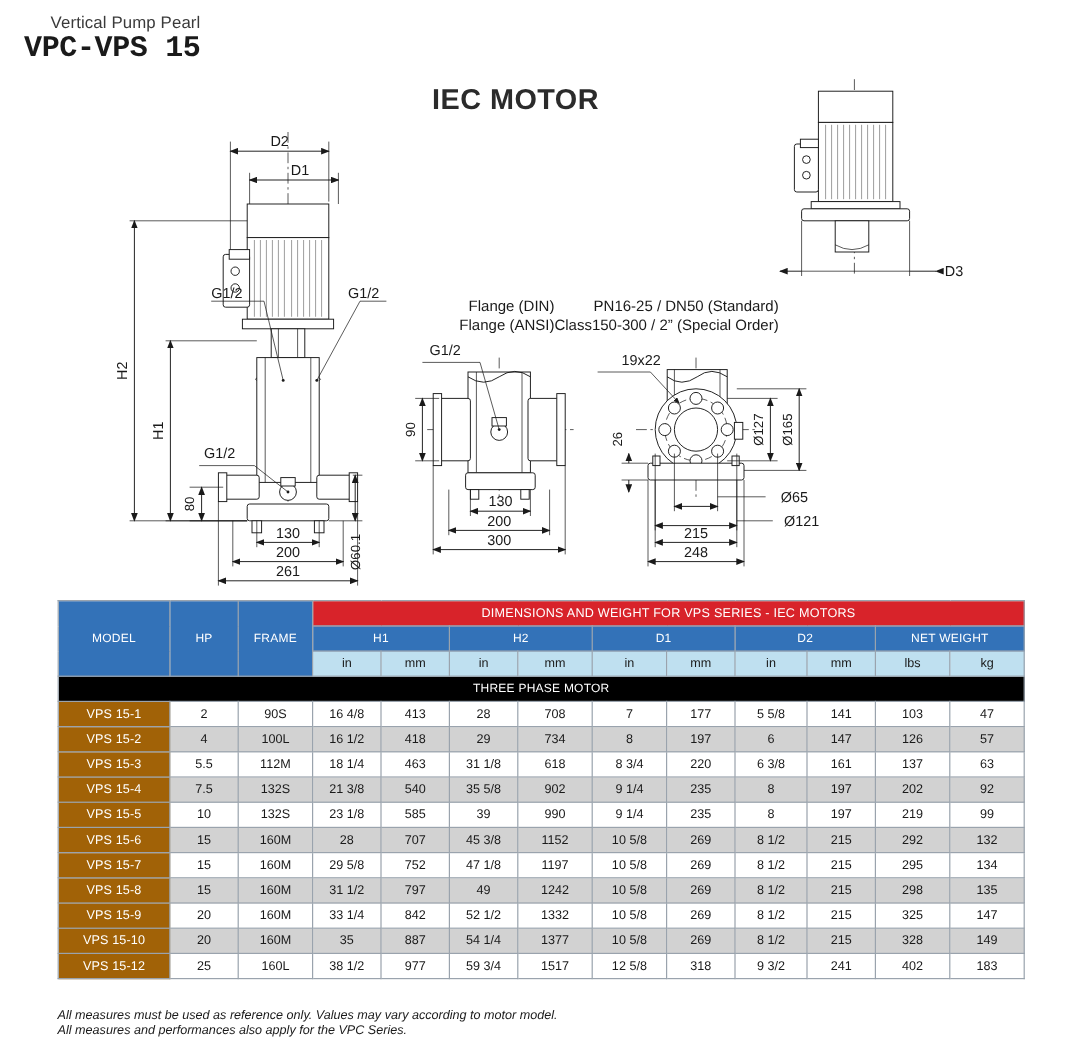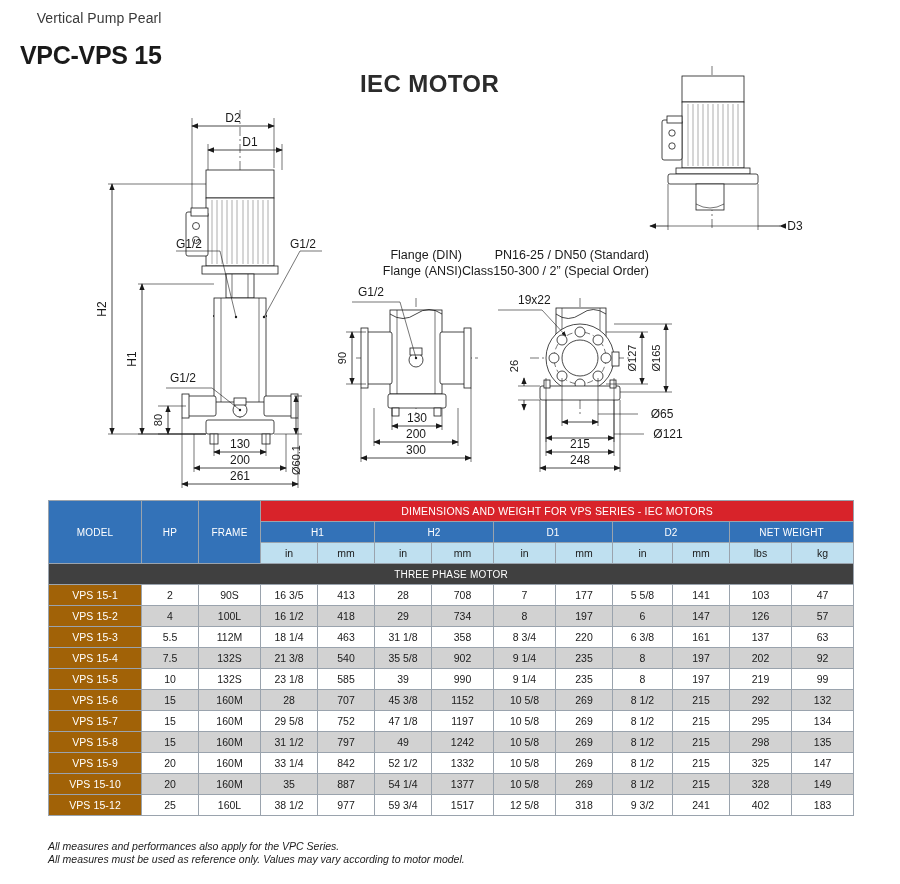--- a/index.html
+++ b/index.html
@@ -24,21 +24,22 @@
     letter-spacing: .1px;
     line-height: 16px;
     text-align: right;
   }
   #header .maintitle {
     font-size: 25px;
     font-weight: bold;
     color: #1a1a1a;
     letter-spacing: -.3px;
     line-height: 28px;
-    margin-top: 15px;
+    margin-top: 1px;
+    font-family: Liberation Mono, monospace;
   }
 
   
   #drawings {
     position: absolute;
     left: 0; top: 58px;
     width: 738px; height: 435px;
   }
   #drawings svg { display: block; }
 
@@ -93,21 +94,21 @@
     font-size: 10.5px;
     letter-spacing: .2px;
     margin-top: 44px;
   }
   .hd-light {
     background: #bfe0f0;
     color: #1a1a1a;
     font-size: 10.5px;
   }
   .band {
-    background: #404040;
+    background: #000000;
     color: #ffffff;
     font-weight: bold;
     font-size: 10px;
     letter-spacing: .2px;
   }
   .model-cell {
     background: #d8232a;
     color: #ffffff;
     font-weight: bold;
     font-size: 10.5px;
@@ -494,21 +495,21 @@
   <tr>
     <td class="band" colspan="13">THREE PHASE MOTOR</td>
   </tr>
 
   </tbody>
     <tbody id="table-body">
       <tr class="row-white">
         <td class="model-cell">VPS 15-1</td>
         <td>2</td>
         <td>90S</td>
-        <td>16 3/5</td>
+        <td>16 4/8</td>
         <td>413</td>
         <td>28</td>
         <td>708</td>
         <td>7</td>
         <td>177</td>
         <td>5 5/8</td>
         <td>141</td>
         <td>103</td>
         <td>47</td>
       </tr>
@@ -527,21 +528,21 @@
         <td>126</td>
         <td>57</td>
       </tr>
       <tr class="row-white">
         <td class="model-cell">VPS 15-3</td>
         <td>5.5</td>
         <td>112M</td>
         <td>18 1/4</td>
         <td>463</td>
         <td>31 1/8</td>
-        <td>358</td>
+        <td>618</td>
         <td>8 3/4</td>
         <td>220</td>
         <td>6 3/8</td>
         <td>161</td>
         <td>137</td>
         <td>63</td>
       </tr>
       <tr class="row-grey">
         <td class="model-cell">VPS 15-4</td>
         <td>7.5</td>
@@ -659,15 +660,15 @@
         <td>318</td>
         <td>9 3/2</td>
         <td>241</td>
         <td>402</td>
         <td>183</td>
       </tr>
     </tbody>
 </table>
 
 <div id="footnote">
+  <div>All measures must be used as reference only. Values may vary according to motor model.</div>
   <div>All measures and performances also apply for the VPC Series.</div>
-  <div>All measures must be used as reference only. Values may vary according to motor model.</div>
 </div>
 
 </body></html>

